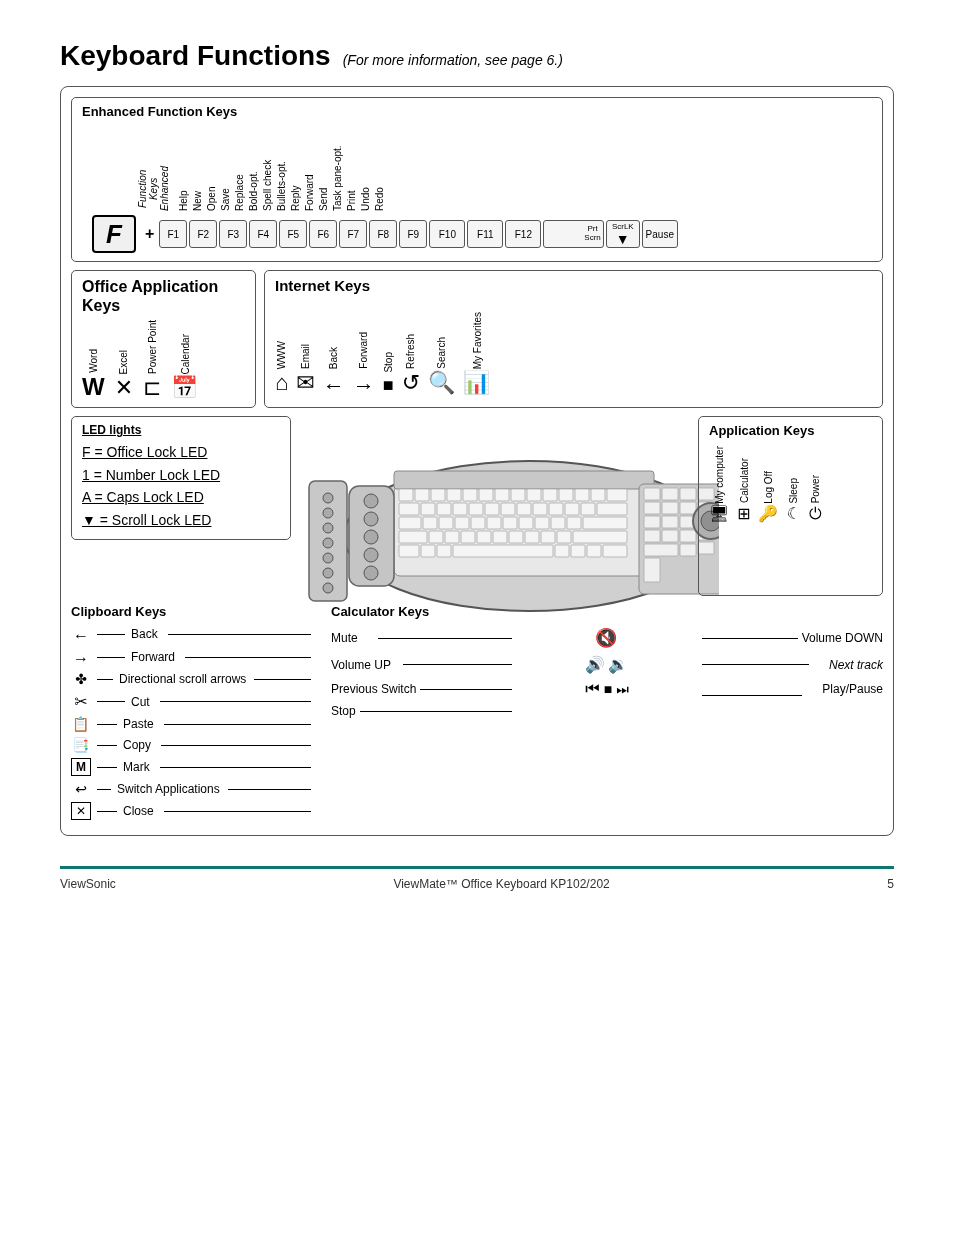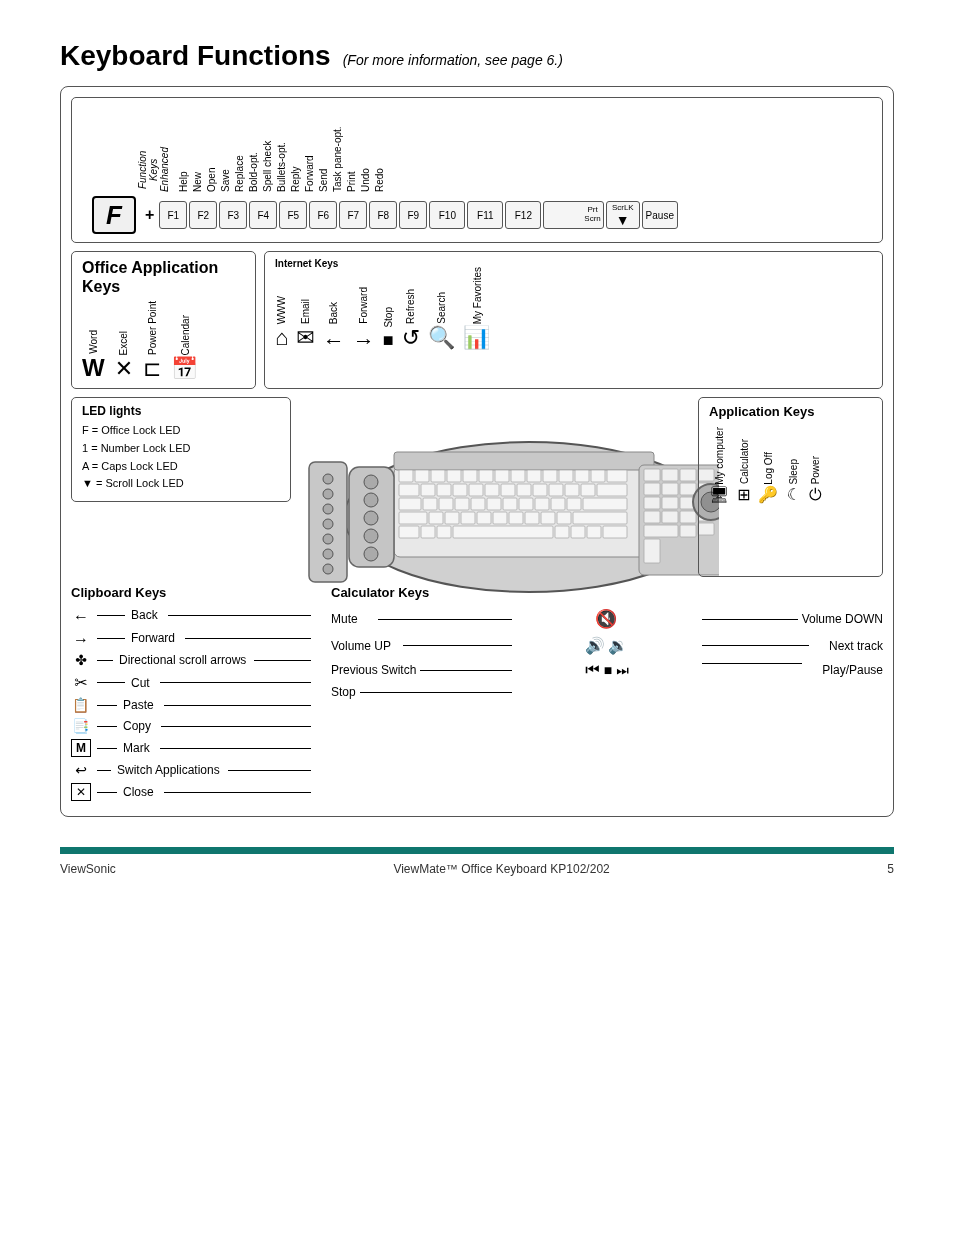--- a/index.html
+++ b/index.html
@@ -138,22 +138,22 @@
 
     
     .internet-box {
       border: 1.5px solid #555;
       border-radius: 5px;
       padding: 6px 10px 8px 10px;
       flex: 1;
     }
     .internet-box .box-title {
       font-weight: bold;
-      font-size: 10px;
-      margin-bottom: 0;
+      font-size: 15px;
+      margin-bottom: 20px;
     }
 
     .icon-row {
       display: flex;
       align-items: flex-end;
       gap: 2px;
       height: 80px;
     }
     .icon-col {
       display: flex;
@@ -178,21 +178,21 @@
       border: 1.5px solid #555;
       border-radius: 5px;
       padding: 6px 10px 8px 10px;
     }
     .led-box .box-title {
       font-weight: bold;
       font-size: 12px;
       margin-bottom: 4px;
     }
     .led-box .led-item {
-      font-size: 11px;
+      font-size: 14px;
       line-height: 1.6;
     }
 
     
     .app-keys-box {
       border: 1.5px solid #555;
       border-radius: 5px;
       padding: 6px 10px 8px 10px;
       position: absolute;
       right: 0;
@@ -226,38 +226,39 @@
     }
 
     
     .footer {
       margin-top: 30px;
       display: flex;
       justify-content: space-between;
       align-items: center;
       font-size: 12px;
       color: #333;
-      border-top: 7px solid #0f766e;
+      border-top: 3px solid #0f766e;
       padding-top: 8px;
     }
 
   </style>
 </head>
 <body>
 
 <div class="page-container">
 
   <div class="title-row">
     <span class="title-main">Keyboard Functions</span>
     <span class="title-sub">(For more information, see page 6.)</span>
   </div>
 
   <div class="diagram-area">
 
     <div class="enhanced-box">
+      <div class="box-title">Enhanced Function Keys</div>
 
       <div style="display:flex; align-items:flex-end; margin-bottom:4px; padding-left:55px; height:88px;">
 
         <div style="display:flex; flex-direction:column; align-items:center; margin-right:8px; height:88px; justify-content:flex-end;">
           <div style="writing-mode:vertical-rl; transform:rotate(180deg); font-size:10px; font-style:italic; line-height:1.1; text-align:center;">
             <span>Function<br>Keys<br>Enhanced</span>
           </div>
         </div>
 
         <div style="display:flex; align-items:flex-end; gap:1px;">
@@ -367,21 +368,21 @@
             <div class="icon-label-rot">My Favorites</div>
             <div class="icon-symbol">📊</div>
           </div>
         </div>
       </div>
 
     </div>
 
     <div style="display:flex; gap:8px; position:relative; margin-bottom:8px;">
 
-      <div style="display:flex;flex-direction:column; gap:8px; width:220px; flex-shrink:0;">
+      <div style="display:flex;flex-direction:column; gap:8px; width:220px; flex-shrink:0;text-decoration:underline;">
         <div class="led-box">
           <div class="box-title">LED lights</div>
           <div class="led-item">F = Office Lock LED</div>
           <div class="led-item">1 = Number Lock LED</div>
           <div class="led-item">A = Caps Lock LED</div>
           <div class="led-item">▼ = Scroll Lock LED</div>
         </div>
       </div>
 
       <div style="flex:1; position:relative; min-height:180px;">
@@ -612,35 +613,35 @@
           </div>
 
           <div style="display:flex;align-items:center;gap:12px;">
             <span>Volume UP</span>
             <span style="flex:1;border-bottom:1px solid #000;display:inline-block;height:0;"></span>
           </div>
           <div style="text-align:center;">
             <span style="font-size:16px;">🔊</span>
             <span style="font-size:16px;">🔉</span>
           </div>
-          <div style="display:flex;align-items:center;gap:20px;">
+          <div style="display:flex;align-items:center;gap:20px;font-style:italic;">
             <span style="flex:1;border-bottom:1px solid #000;display:inline-block;height:0;"></span>
             <span>Next track</span>
           </div>
 
           <div style="display:flex;align-items:center;gap:4px;">
             <span>Previous Switch</span>
             <span style="flex:1;border-bottom:1px solid #000;display:inline-block;height:0;"></span>
           </div>
           <div style="text-align:center;display:flex;align-items:center;justify-content:center;gap:4px;">
             <span style="font-size:16px;">⏮</span>
             <span style="font-size:14px;">■</span>
             <span style="font-size:14px;">⏭</span>
           </div>
-          <div style="display:flex;align-items:flex-start;gap:20px;">
+          <div style="display:flex;align-items:flex-end;gap:20px;">
             <span style="flex:1;border-bottom:1px solid #000;display:inline-block;height:0;"></span>
             <span>Play/Pause</span>
           </div>
 
           <div style="display:flex;align-items:center;gap:4px;">
             <span>Stop</span>
             <span style="flex:1;border-bottom:1px solid #000;display:inline-block;height:0;"></span>
           </div>
           <div></div>
           <div></div>

